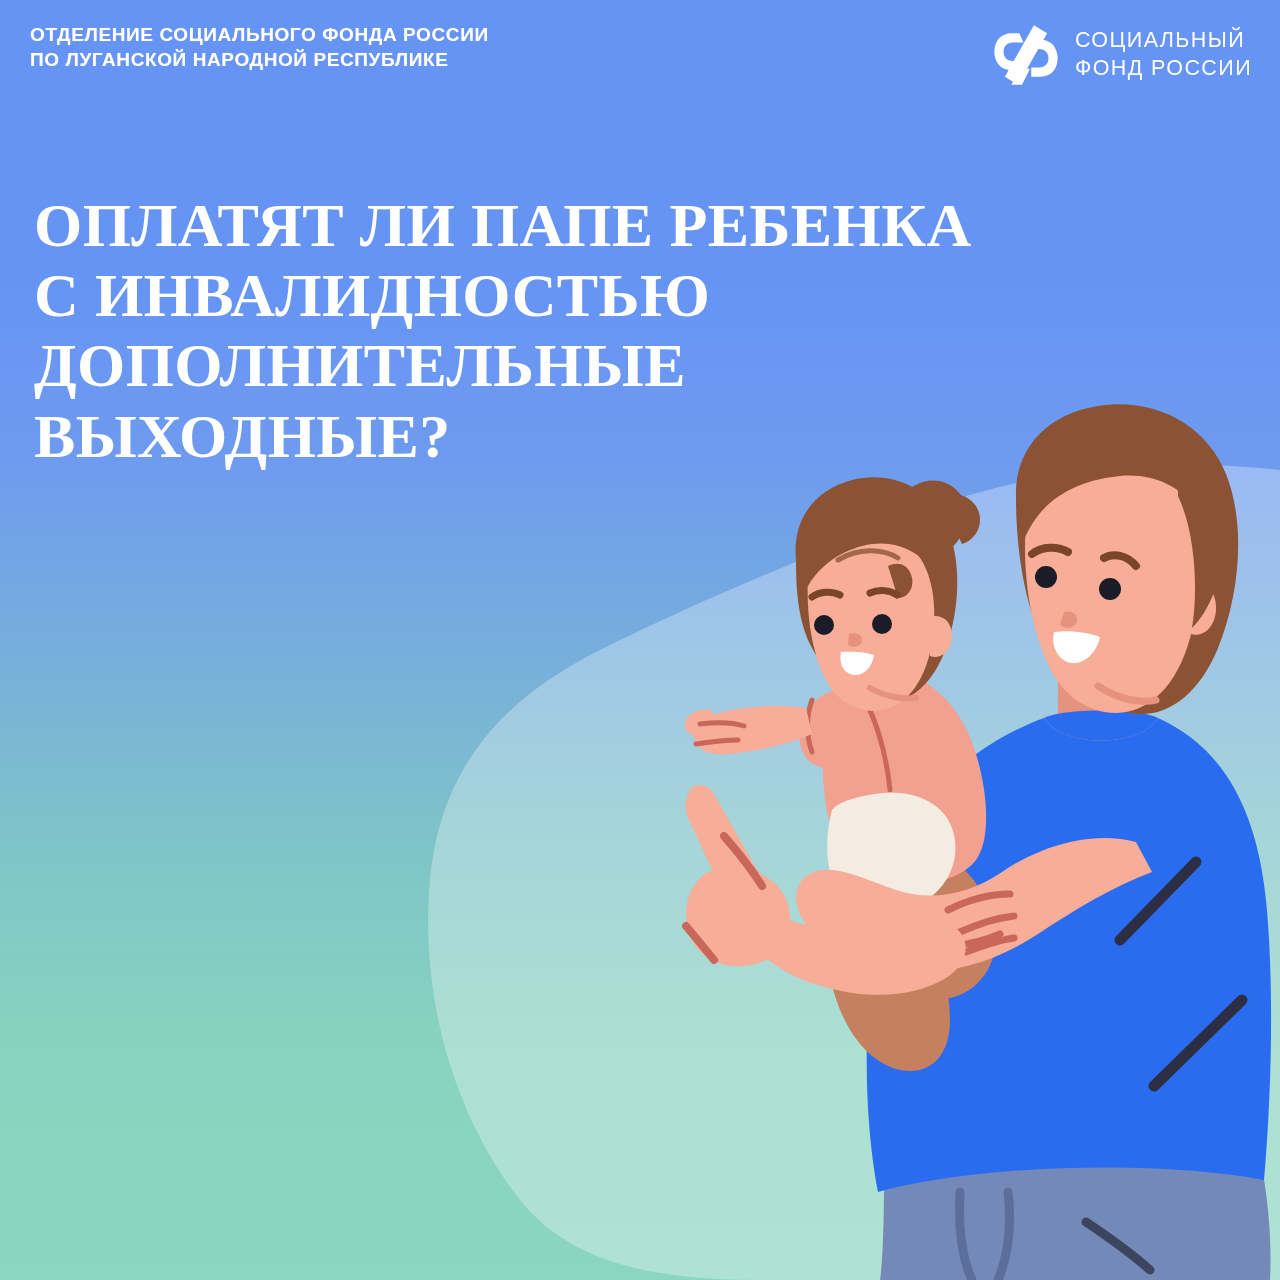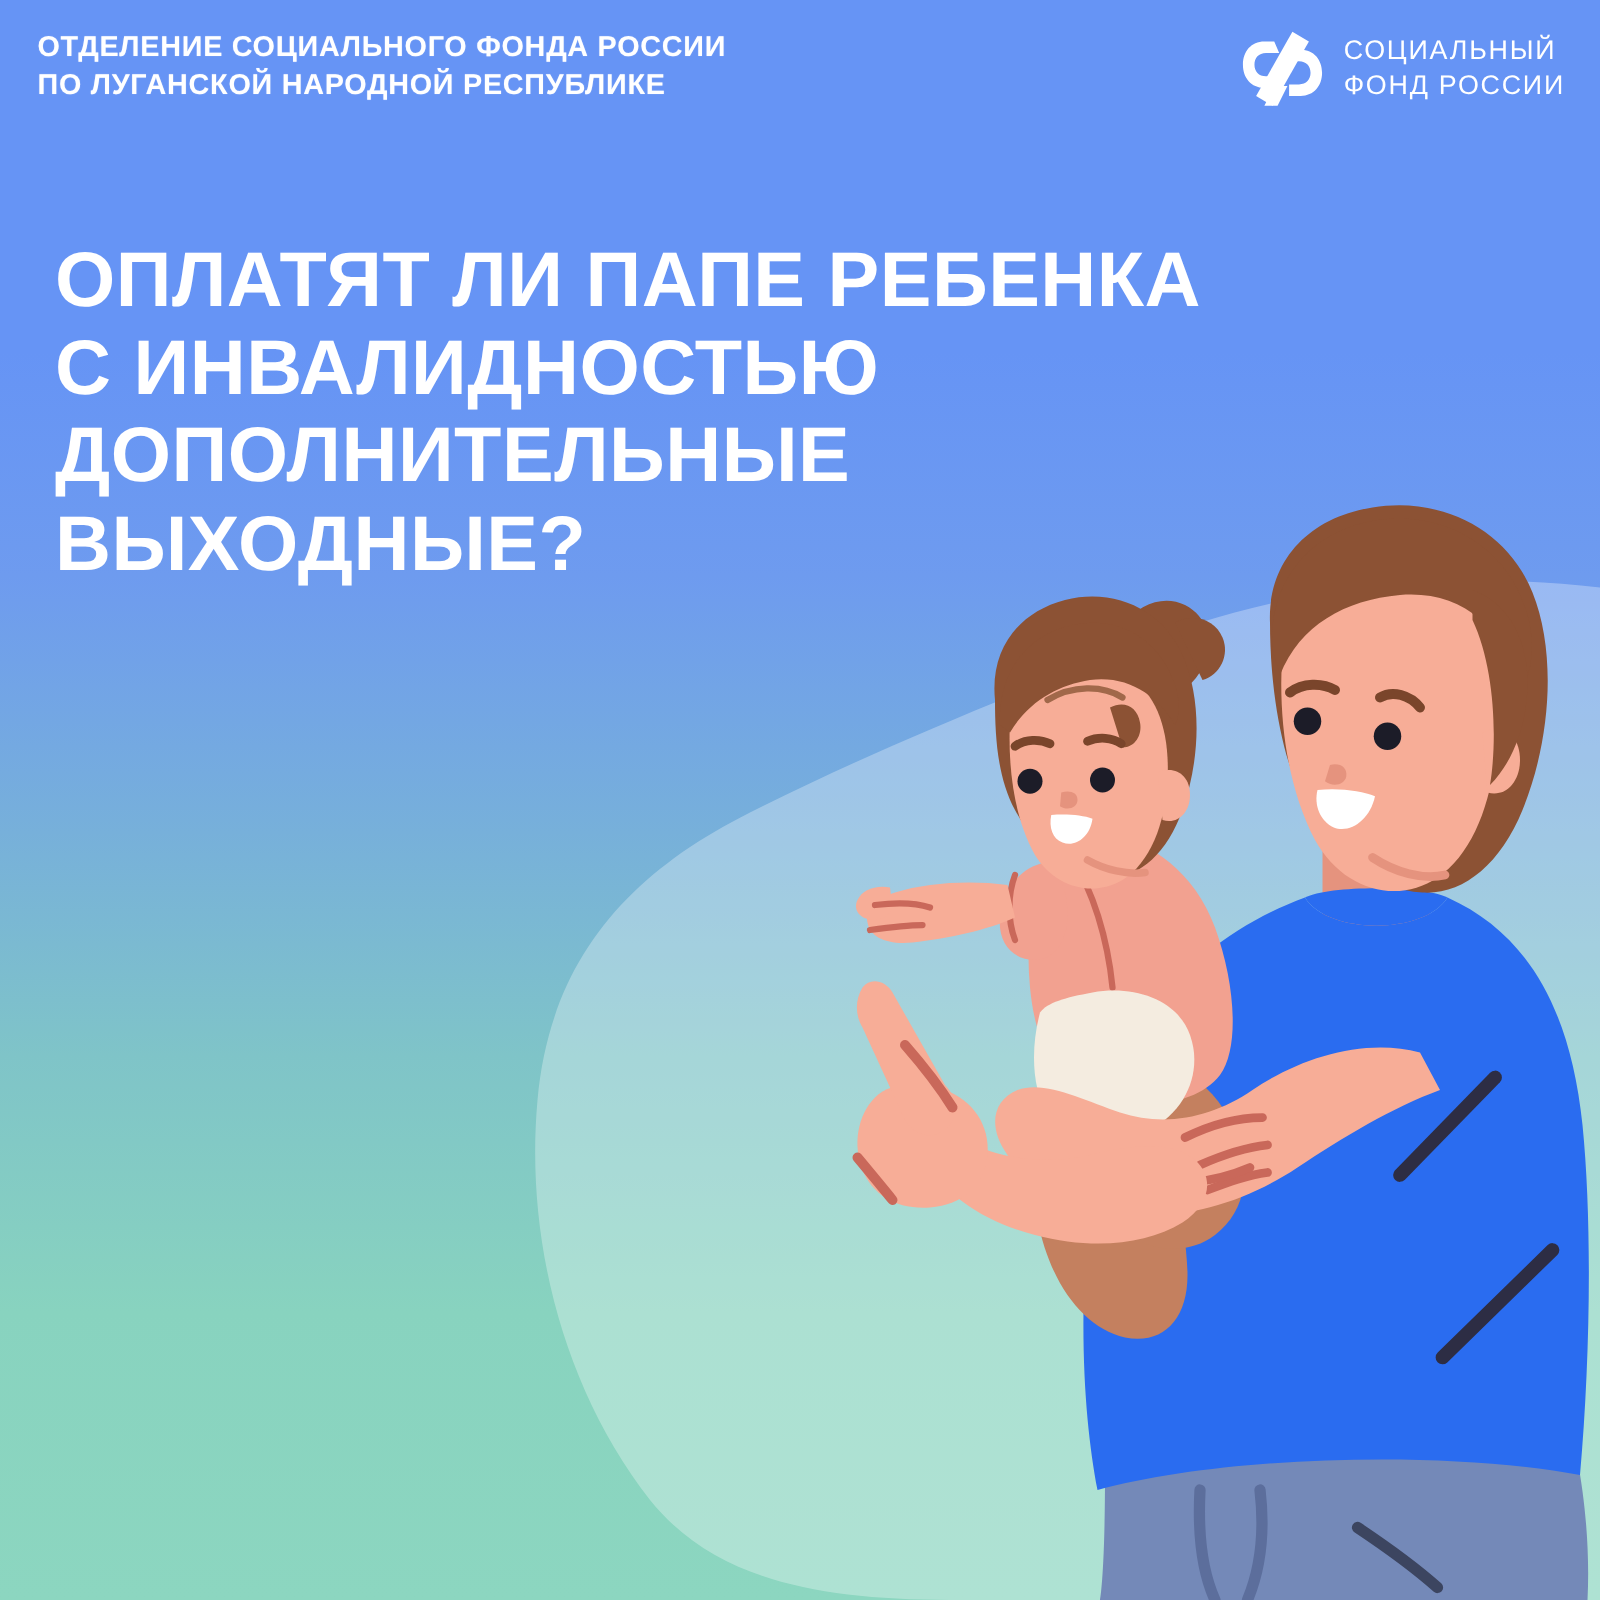--- a/index.html
+++ b/index.html
@@ -40,21 +40,21 @@
     height: 100px;
     display: flex;
     align-items: flex-start;
     justify-content: space-between;
     padding: 22px 28px 0 30px;
     box-sizing: border-box;
     z-index: 12;
   }
   .org-name {
     color: #ffffff;
-    font-size: 23px;
+    font-size: 19px;
     font-weight: bold;
     line-height: 1.32;
     letter-spacing: 0.6px;
     text-transform: uppercase;
     white-space: pre-line;
     text-shadow: 0 0 1px rgba(255,255,255,0.35);
   }
   .brand {
     display: flex;
     align-items: center;
@@ -73,30 +73,31 @@
     line-height: 1.3;
     letter-spacing: 1.4px;
     text-transform: uppercase;
     white-space: pre-line;
   }
 
   
   .headline {
     position: absolute;
     top: 148px;
-    left: 44px;
+    left: 34px;
     width: 1230px;
     color: #ffffff;
     font-size: 62px;
     font-weight: bold;
     line-height: 1.135;
     letter-spacing: 0.4px;
     text-transform: uppercase;
     white-space: pre-line;
     z-index: 11;
+    font-family: Liberation Serif, serif;
   }
 
   
   .illustration {
     position: absolute;
     inset: 0;
     z-index: 5;
     pointer-events: none;
   }
 </style>

